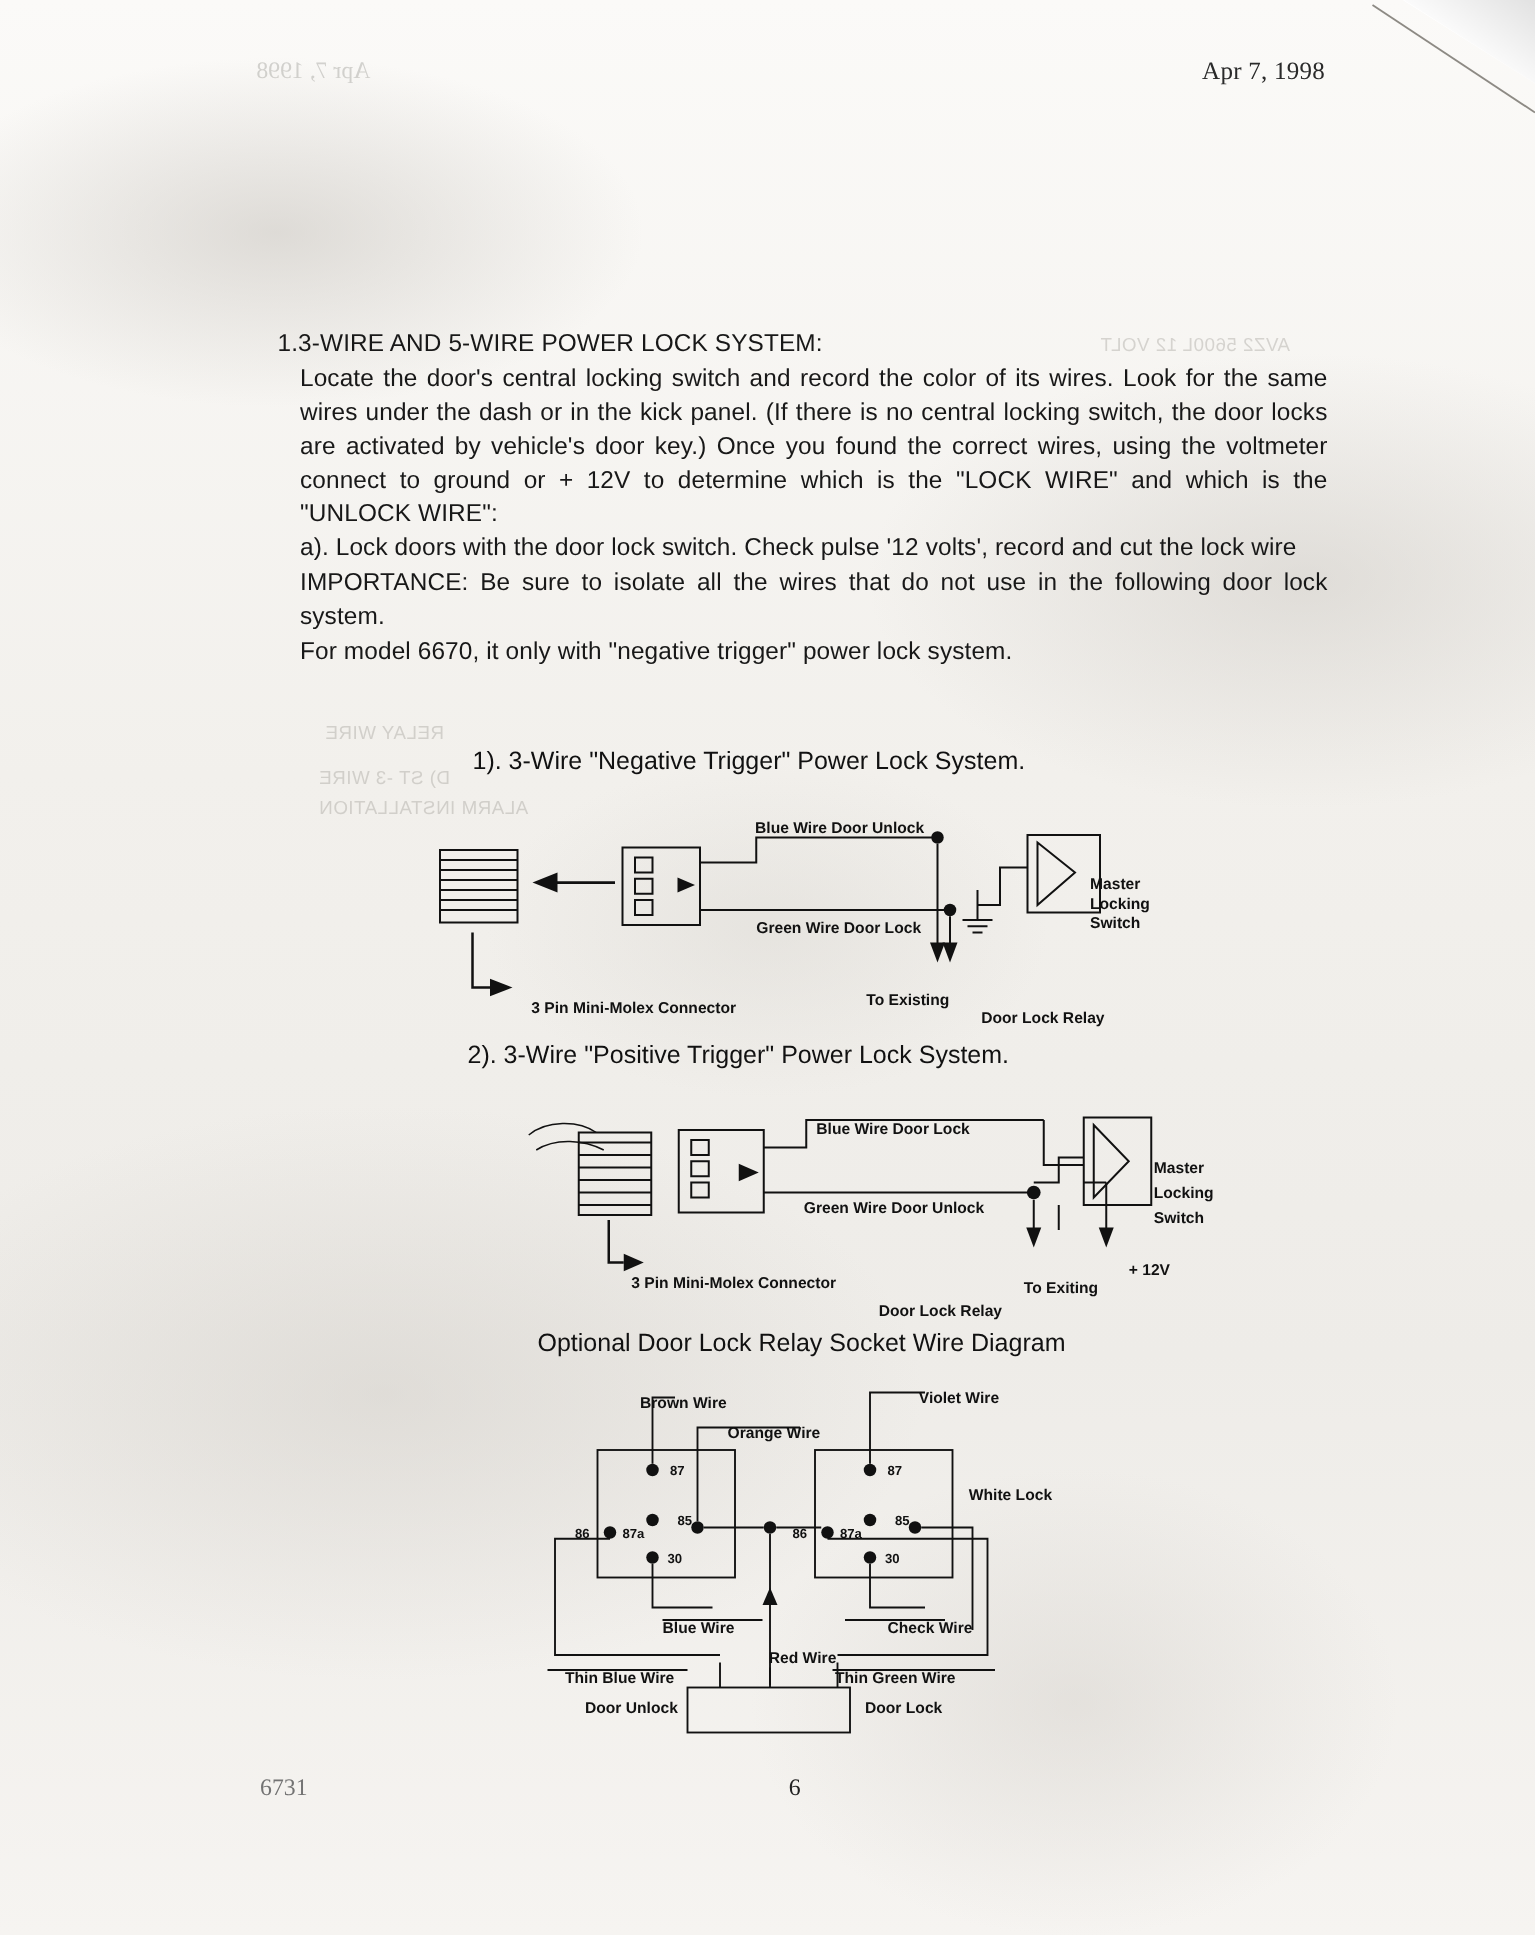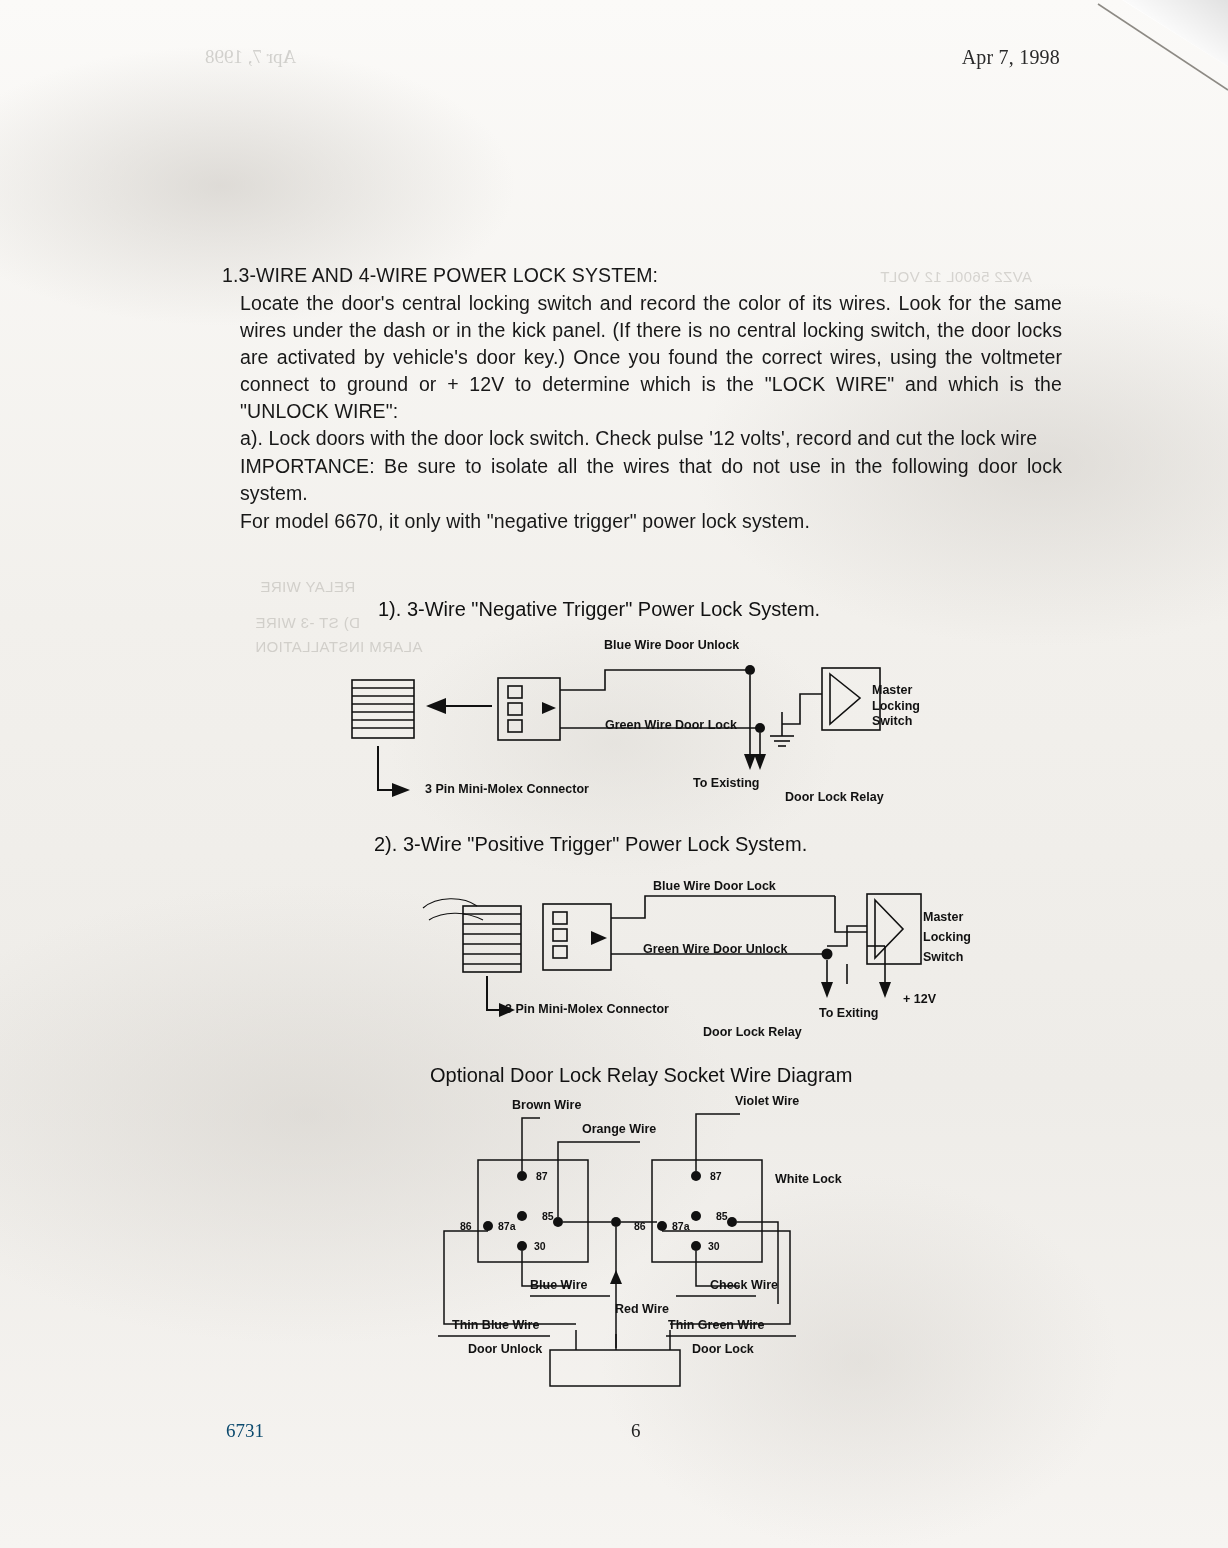--- a/index.html
+++ b/index.html
@@ -104,28 +104,29 @@
   .sec3-title { left: 430px; top: 1064px; }
 
   .figure { position: absolute; }
   .lbl {
     position: absolute;
     font-size: 12.5px;
     font-weight: bold;
     color: #111;
     white-space: nowrap;
     line-height: 1.15;
+    margin-top: 17px;
   }
   .footer-left {
     position: absolute;
-    left: 226px;
+    left: 208px;
     top: 1420px;
     font-family: "Liberation Serif", serif;
     font-size: 19px;
-    color: #0c4a6e;
+    color: #737373;
   }
   .footer-page {
     position: absolute;
     left: 631px;
     top: 1420px;
     font-family: "Liberation Serif", serif;
     font-size: 19px;
     color: #222;
   }
   
@@ -153,21 +154,21 @@
 
   <div class="corner-fold"></div>
   <svg class="corner-line" viewBox="0 0 130 86">
     <path d="M 0 0 L 130 86" stroke="#8d8a84" stroke-width="1.5" fill="none"></path>
   </svg>
 
   <div class="ghost-date">Apr 7, 1998</div>
   <div class="date">Apr 7, 1998</div>
 
   <div class="body-text">
-    <p class="first-line">1.3-WIRE AND 4-WIRE POWER LOCK SYSTEM:</p>
+    <p class="first-line">1.3-WIRE AND 5-WIRE POWER LOCK SYSTEM:</p>
     <p class="hang">Locate the door's central locking switch and record the color of its wires. Look for the same wires under the dash or in the kick panel. (If there is no central locking switch, the door locks are activated by vehicle's door key.) Once you found the correct wires, using the voltmeter connect to ground or + 12V to determine which is the "LOCK WIRE" and which is the "UNLOCK WIRE":</p>
     <p class="hang">a). Lock doors with the door lock switch. Check pulse '12 volts', record and cut the lock wire</p>
     <p class="hang">IMPORTANCE: Be sure to isolate all the wires that do not use in the following door lock system.</p>
     <p class="hang">For model 6670, it only with "negative trigger" power lock system.</p>
   </div>
 
   <div class="sec-title sec1-title">1). 3-Wire "Negative Trigger" Power Lock System.</div>
 
   <div class="figure" style="left:330px; top:650px; width:640px; height:170px;">
     <svg width="640" height="170" viewBox="0 0 640 170">

